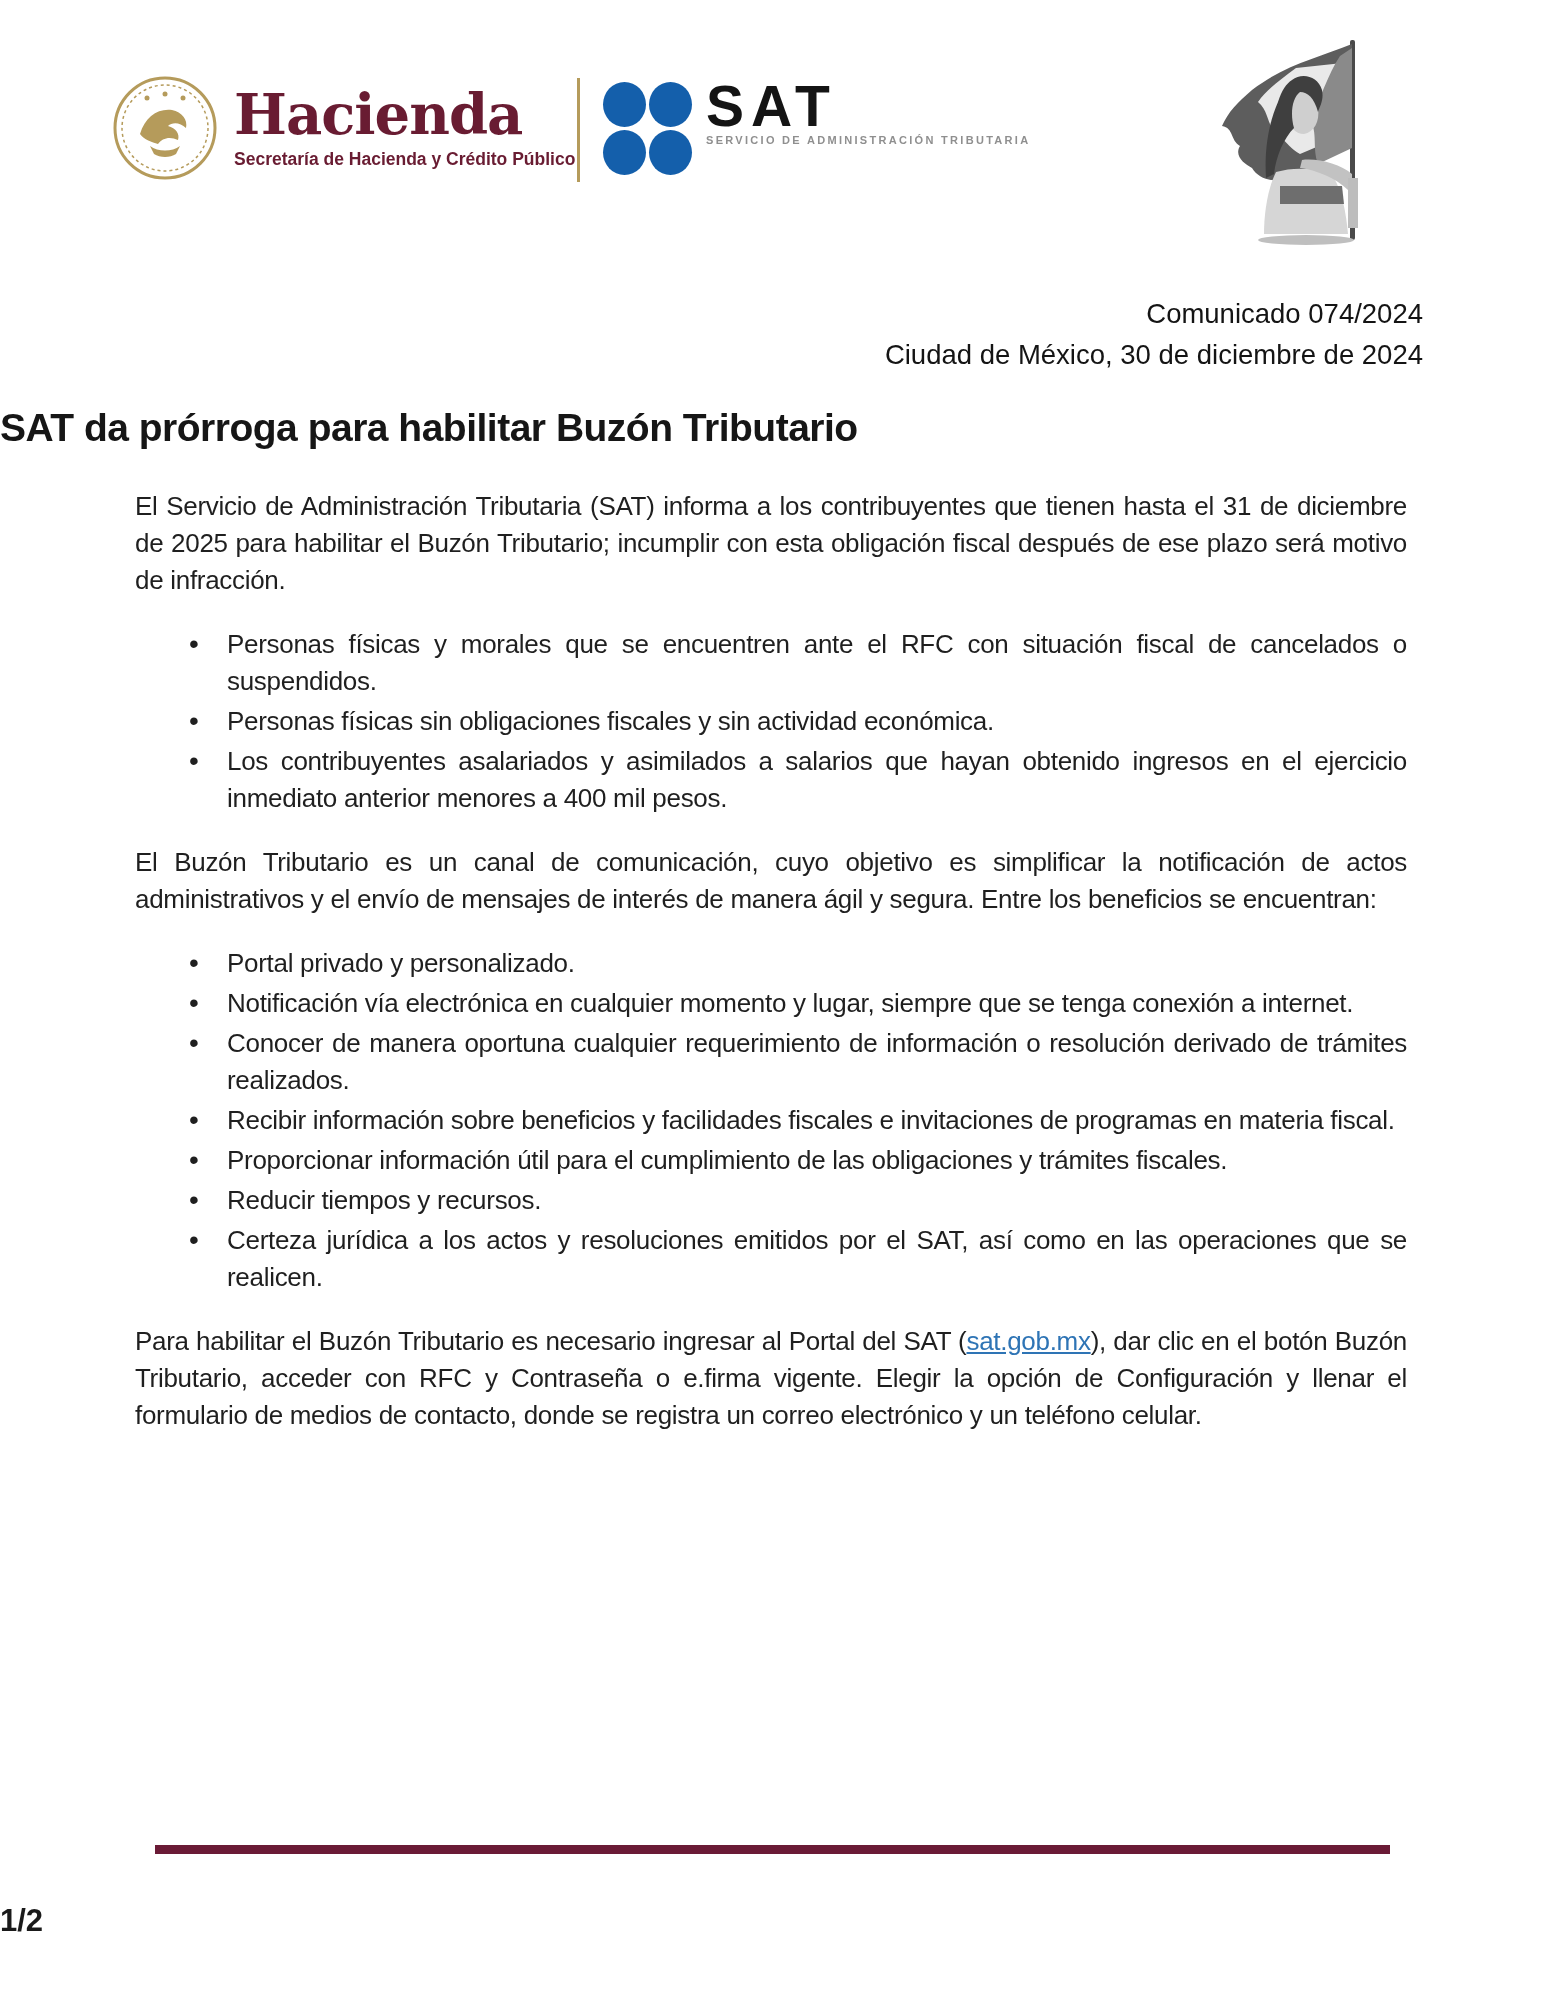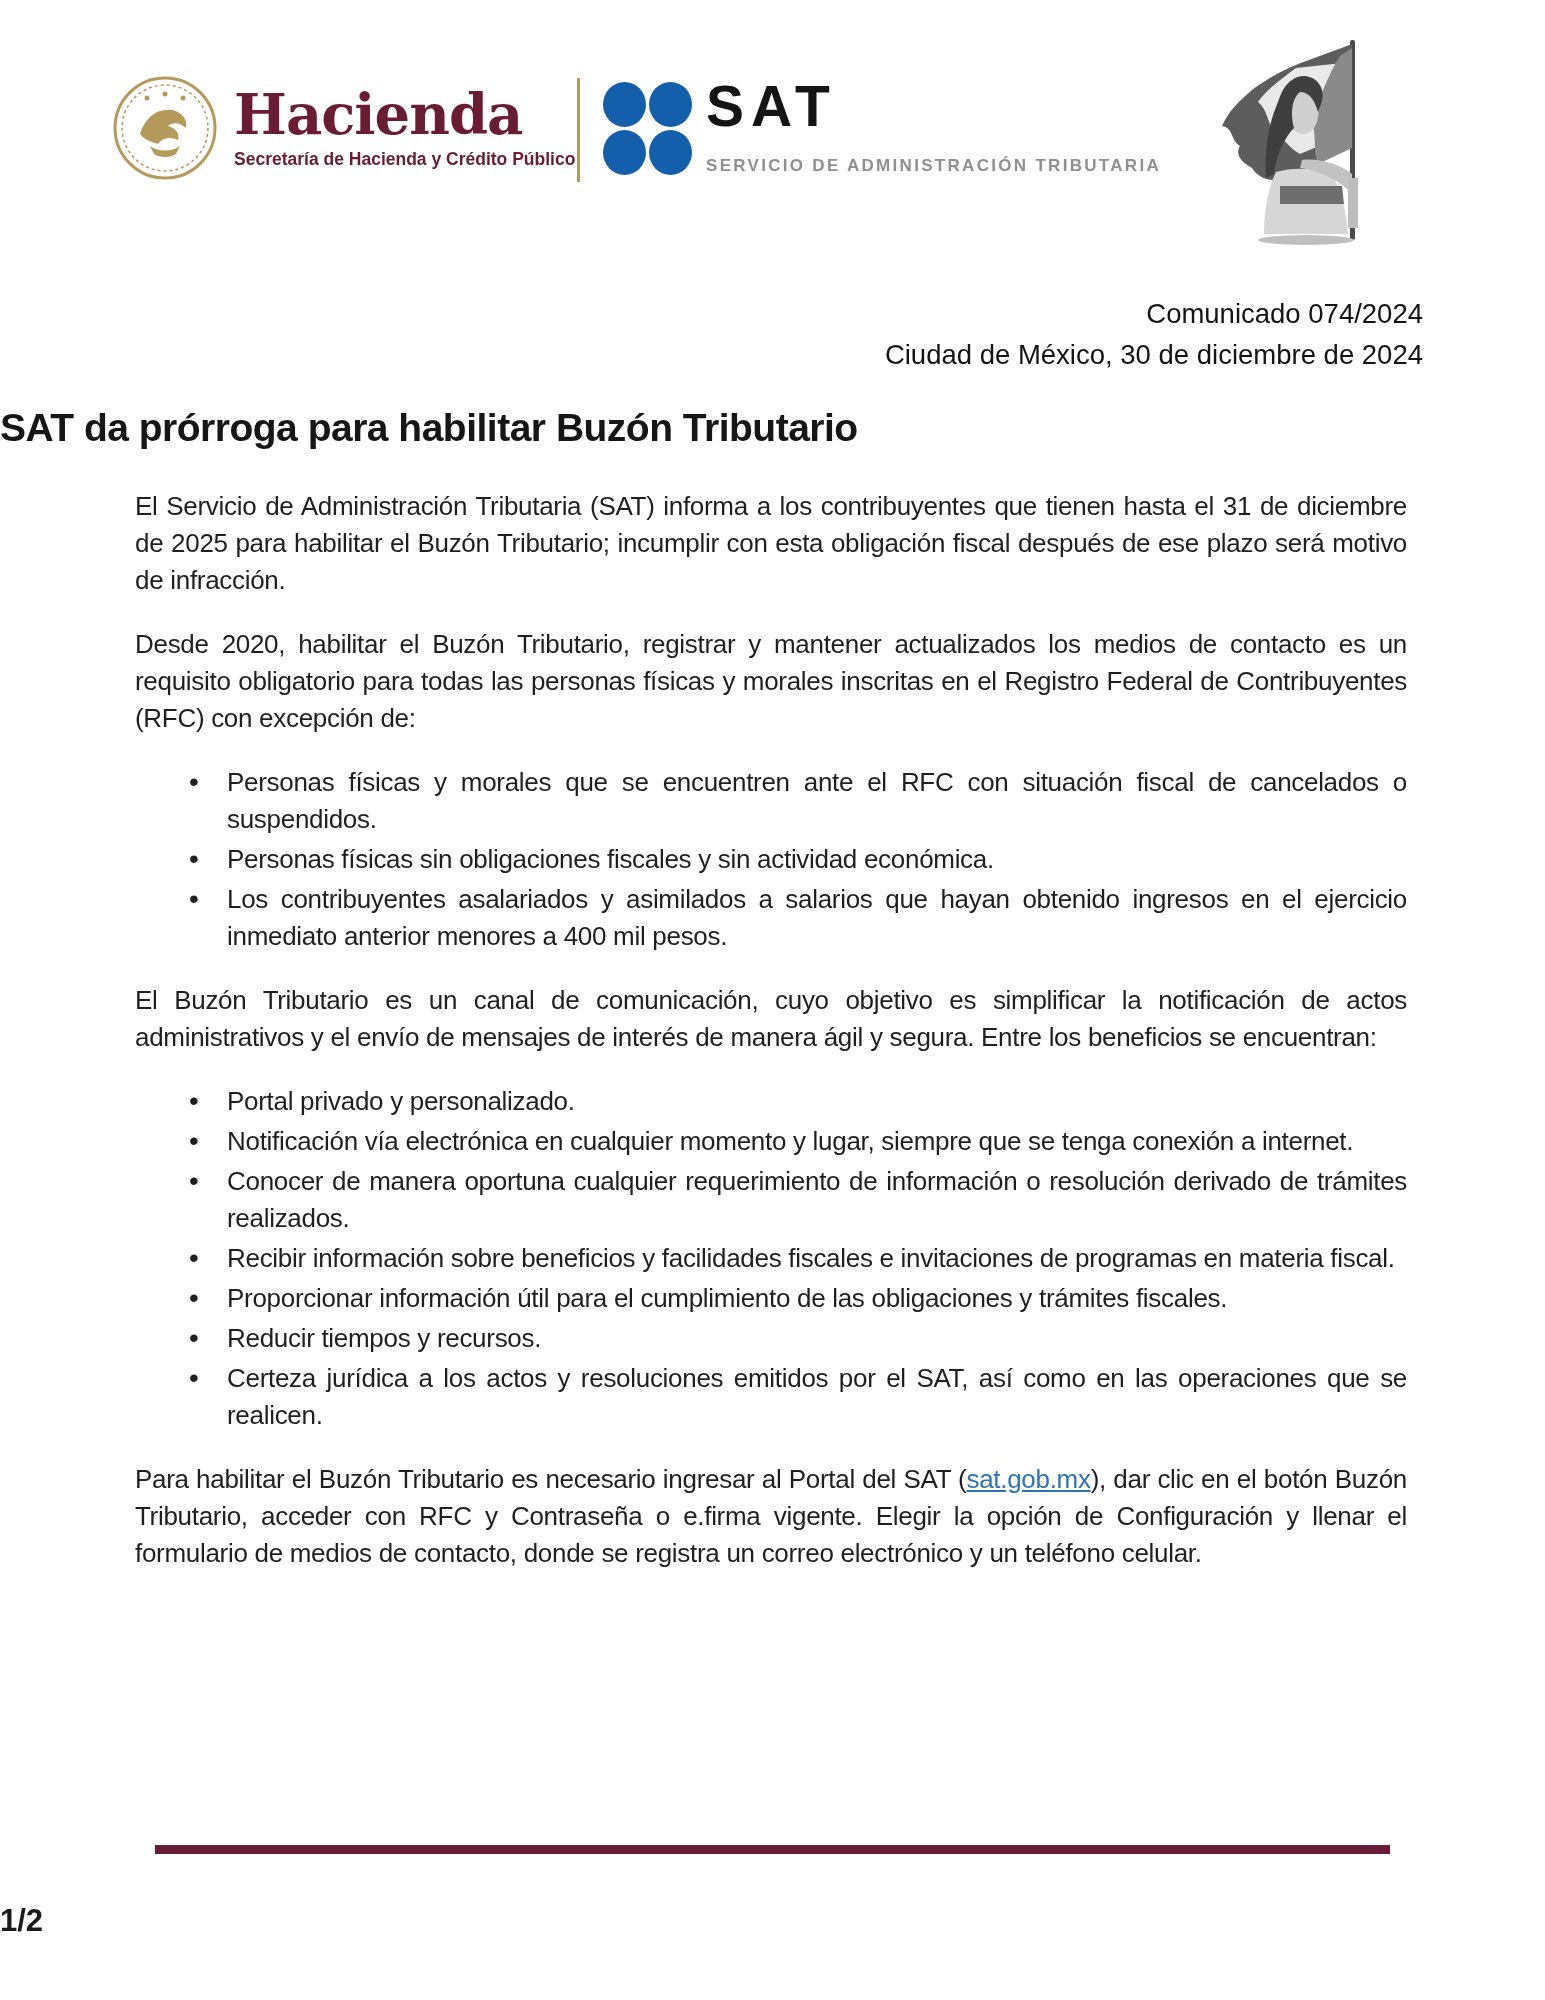--- a/index.html
+++ b/index.html
@@ -21,21 +21,21 @@
   }
   .hacienda-sub { font-size:17.5px; font-weight:bold; color:#691c32; margin-top:7px; }
 
   .logo-divider { position:absolute; left:577px; top:78px; width:3px; height:104px; background:#b59b5b; }
 
   .sat-logo { position:absolute; left:603px; top:82px; display:flex; gap:14px; }
   .sat-circles { width:89px; height:93px; display:grid; grid-template-columns:43px 43px; grid-template-rows:45px 45px; gap:3px; }
   .sat-circle { background:#145fab; border-radius:50%; }
   .sat-textblock { display:flex; flex-direction:column; justify-content:flex-start; }
   .sat-word { font-size:57px; font-weight:bold; letter-spacing:7px; line-height:0.85; color:#141414; }
-  .sat-sub { font-size:17px; font-weight:bold; letter-spacing:2.3px; color:#8f8f8f; margin-top:26px; }
+  .sat-sub { font-size:11px; font-weight:bold; letter-spacing:2.3px; color:#8f8f8f; margin-top:4px; }
 
   .flag-art { position:absolute; right:140px; top:28px; width:205px; height:220px; }
 
   
   .comunicado { position:absolute; top:293px; right:122px; text-align:right; font-size:27.5px; line-height:41px; color:#141414; }
 
   .doc-title {
     position:absolute; top:406px; left:0; right:0; margin:0; 
     font-size:39px; font-weight:bold; color:#161616; letter-spacing:-0.5px;
   }
@@ -113,21 +113,20 @@
 
   <div class="comunicado">
     <div>Comunicado 074/2024</div>
     <div>Ciudad de México, 30 de diciembre de 2024</div>
   </div>
 
   <h1 class="doc-title">SAT da prórroga para habilitar Buzón Tributario</h1>
 
   <div class="main">
     <p class="body-par">El Servicio de Administración Tributaria (SAT) informa a los contribuyentes que tienen hasta el 31 de diciembre de 2025 para habilitar el Buzón Tributario; incumplir con esta obligación fiscal después de ese plazo será motivo de infracción.</p>
-    <p class="body-par">Desde 2020, habilitar el Buzón Tributario, registrar y mantener actualizados los medios de contacto es un requisito obligatorio para todas las personas físicas y morales inscritas en el Registro Federal de Contribuyentes (RFC) con excepción de:</p>
 
     <ul class="doc-list">
         <li>Personas físicas y morales que se encuentren ante el RFC con situación fiscal de cancelados o suspendidos.</li>
         <li>Personas físicas sin obligaciones fiscales y sin actividad económica.</li>
         <li>Los contribuyentes asalariados y asimilados a salarios que hayan obtenido ingresos en el ejercicio inmediato anterior menores a 400 mil pesos.</li>
       </ul>
 
     <p class="body-par">El Buzón Tributario es un canal de comunicación, cuyo objetivo es simplificar la notificación de actos administrativos y el envío de mensajes de interés de manera ágil y segura. Entre los beneficios se encuentran:</p>
 
     <ul class="doc-list">

